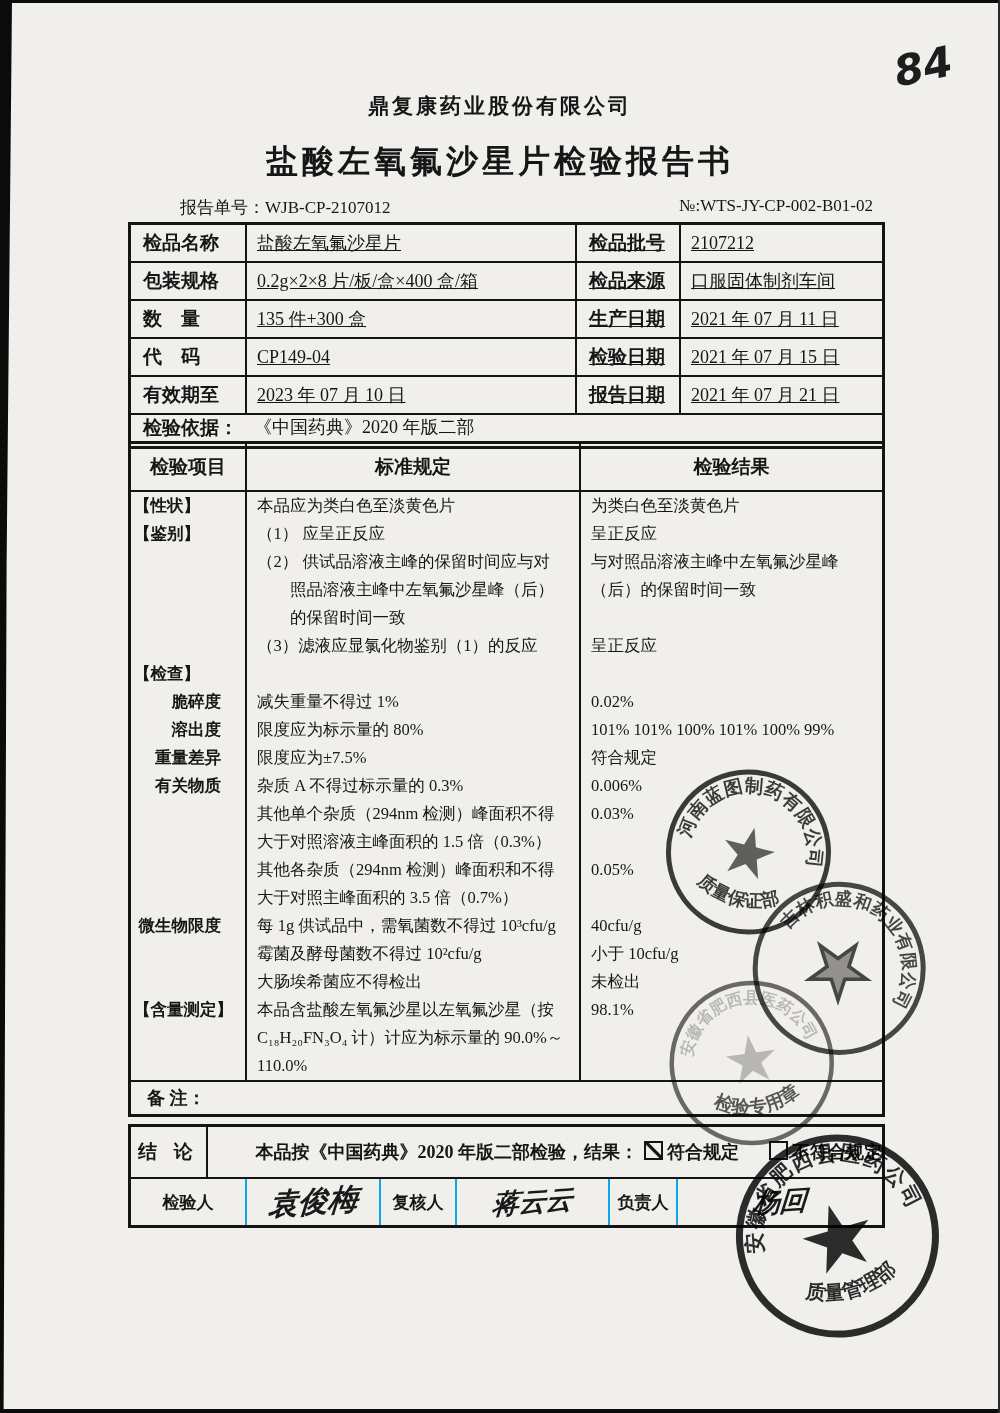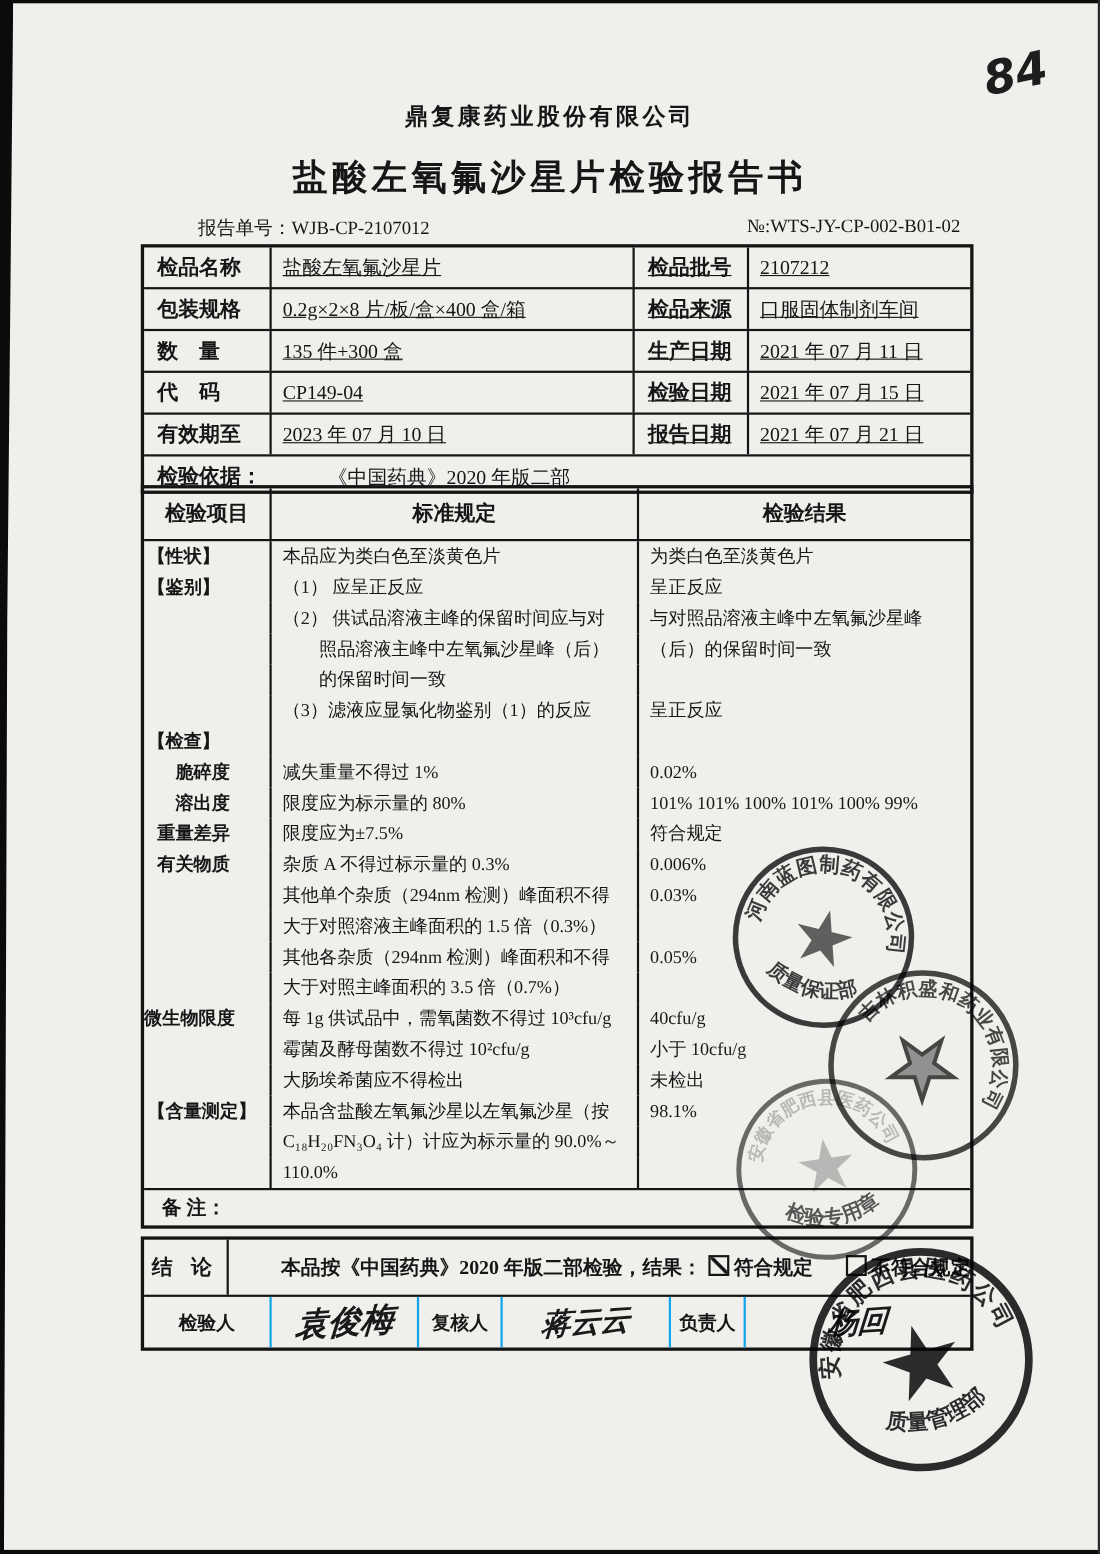--- a/index.html
+++ b/index.html
@@ -25,31 +25,31 @@
 
   
   .info-table{position:absolute;left:128px;top:222px;width:757px;border:3px solid #141414;
               display:grid;grid-template-columns:114px 330px 104px 1fr;box-sizing:border-box;}
   .info-table .cell{border-top:2px solid #141414;height:36px;display:flex;align-items:center;
                     padding:0 10px;font-size:18px;white-space:pre;overflow:hidden;}
   .info-table .cell:nth-child(-n+4){border-top:none;}
   .info-table .lab{font-weight:bold;font-size:19px;padding-left:12px;}
   .info-table .bl{border-left:2px solid #141414;text-decoration:underline;}
   .info-table .basis{grid-column:1/-1;border-top:2px solid #141414;height:31px;display:flex;
-                     align-items:flex-end;padding:0 12px;font-size:18px;gap:44px;}
+                     align-items:flex-start;padding:0 12px;font-size:18px;}
   .info-table .basis b{font-size:19px;margin-right:16px;}
 
   
   .items-table{position:absolute;left:128px;top:441px;width:757px;border:3px solid #141414;box-sizing:border-box;}
   .items-head{display:grid;grid-template-columns:114px 334px 1fr;height:46px;border-bottom:2px solid #141414;}
   .items-head div{display:flex;align-items:center;justify-content:center;font-weight:bold;font-size:19px;}
   .items-head div+div{border-left:2px solid #141414;}
   .irow{display:grid;grid-template-columns:114px 334px 1fr;height:28px;}
   .irow div{white-space:pre;overflow:visible;line-height:28px;font-size:16.5px;}
-  .irow .c1{text-align:right;padding-right:36px;font-weight:bold;font-size:16.5px;}
+  .irow .c1{text-align:right;padding-right:24px;font-weight:bold;font-size:16.5px;}
   .irow .c2{border-left:2px solid #141414;padding-left:10px;}
   .irow .c3{border-left:2px solid #141414;padding-left:10px;}
   .irow:nth-child(1) .c1,.irow:nth-child(2) .c1,.irow:nth-child(7) .c1,.irow:nth-child(19) .c1{
       text-align:left;padding-left:3px;padding-right:0;}
   .remark{border-top:2px solid #141414;height:32px;display:flex;align-items:center;
           padding-left:16px;font-weight:bold;font-size:18px;}
 
   
   .concl-table{position:absolute;left:128px;top:1124px;width:757px;border:3px solid #141414;box-sizing:border-box;}
   .concl-row{display:flex;height:50px;border-bottom:2px solid #141414;align-items:center;}

